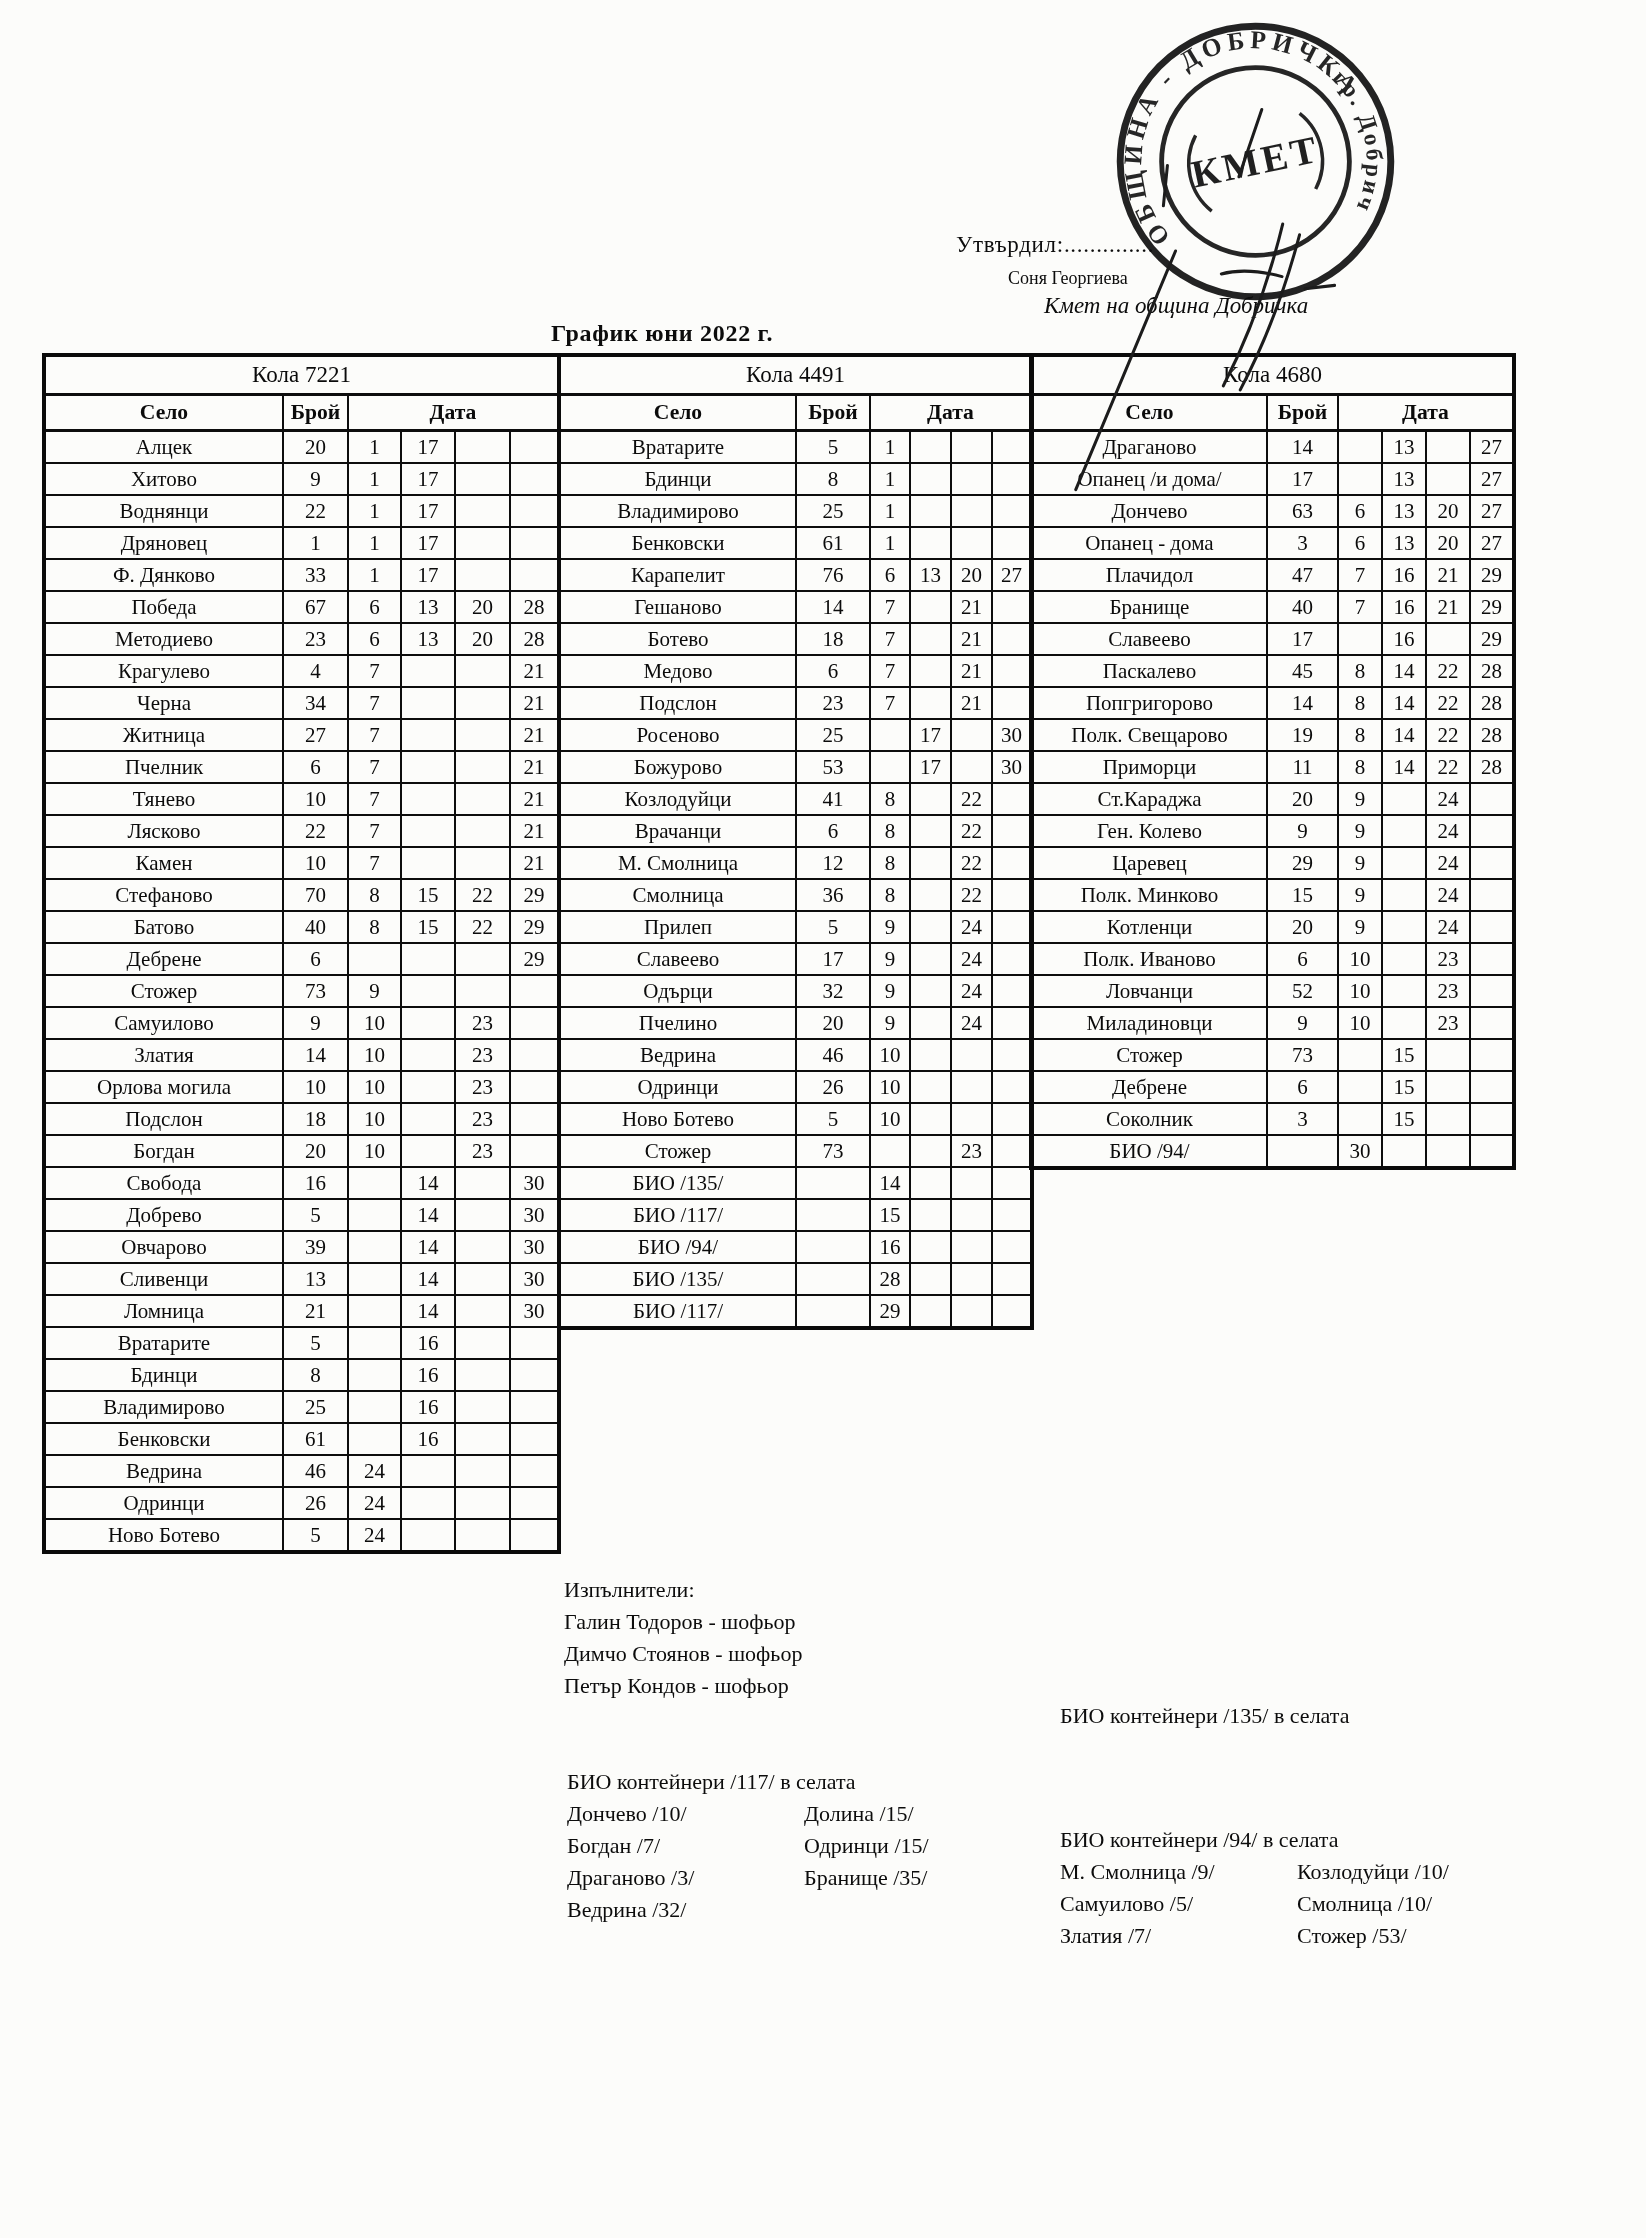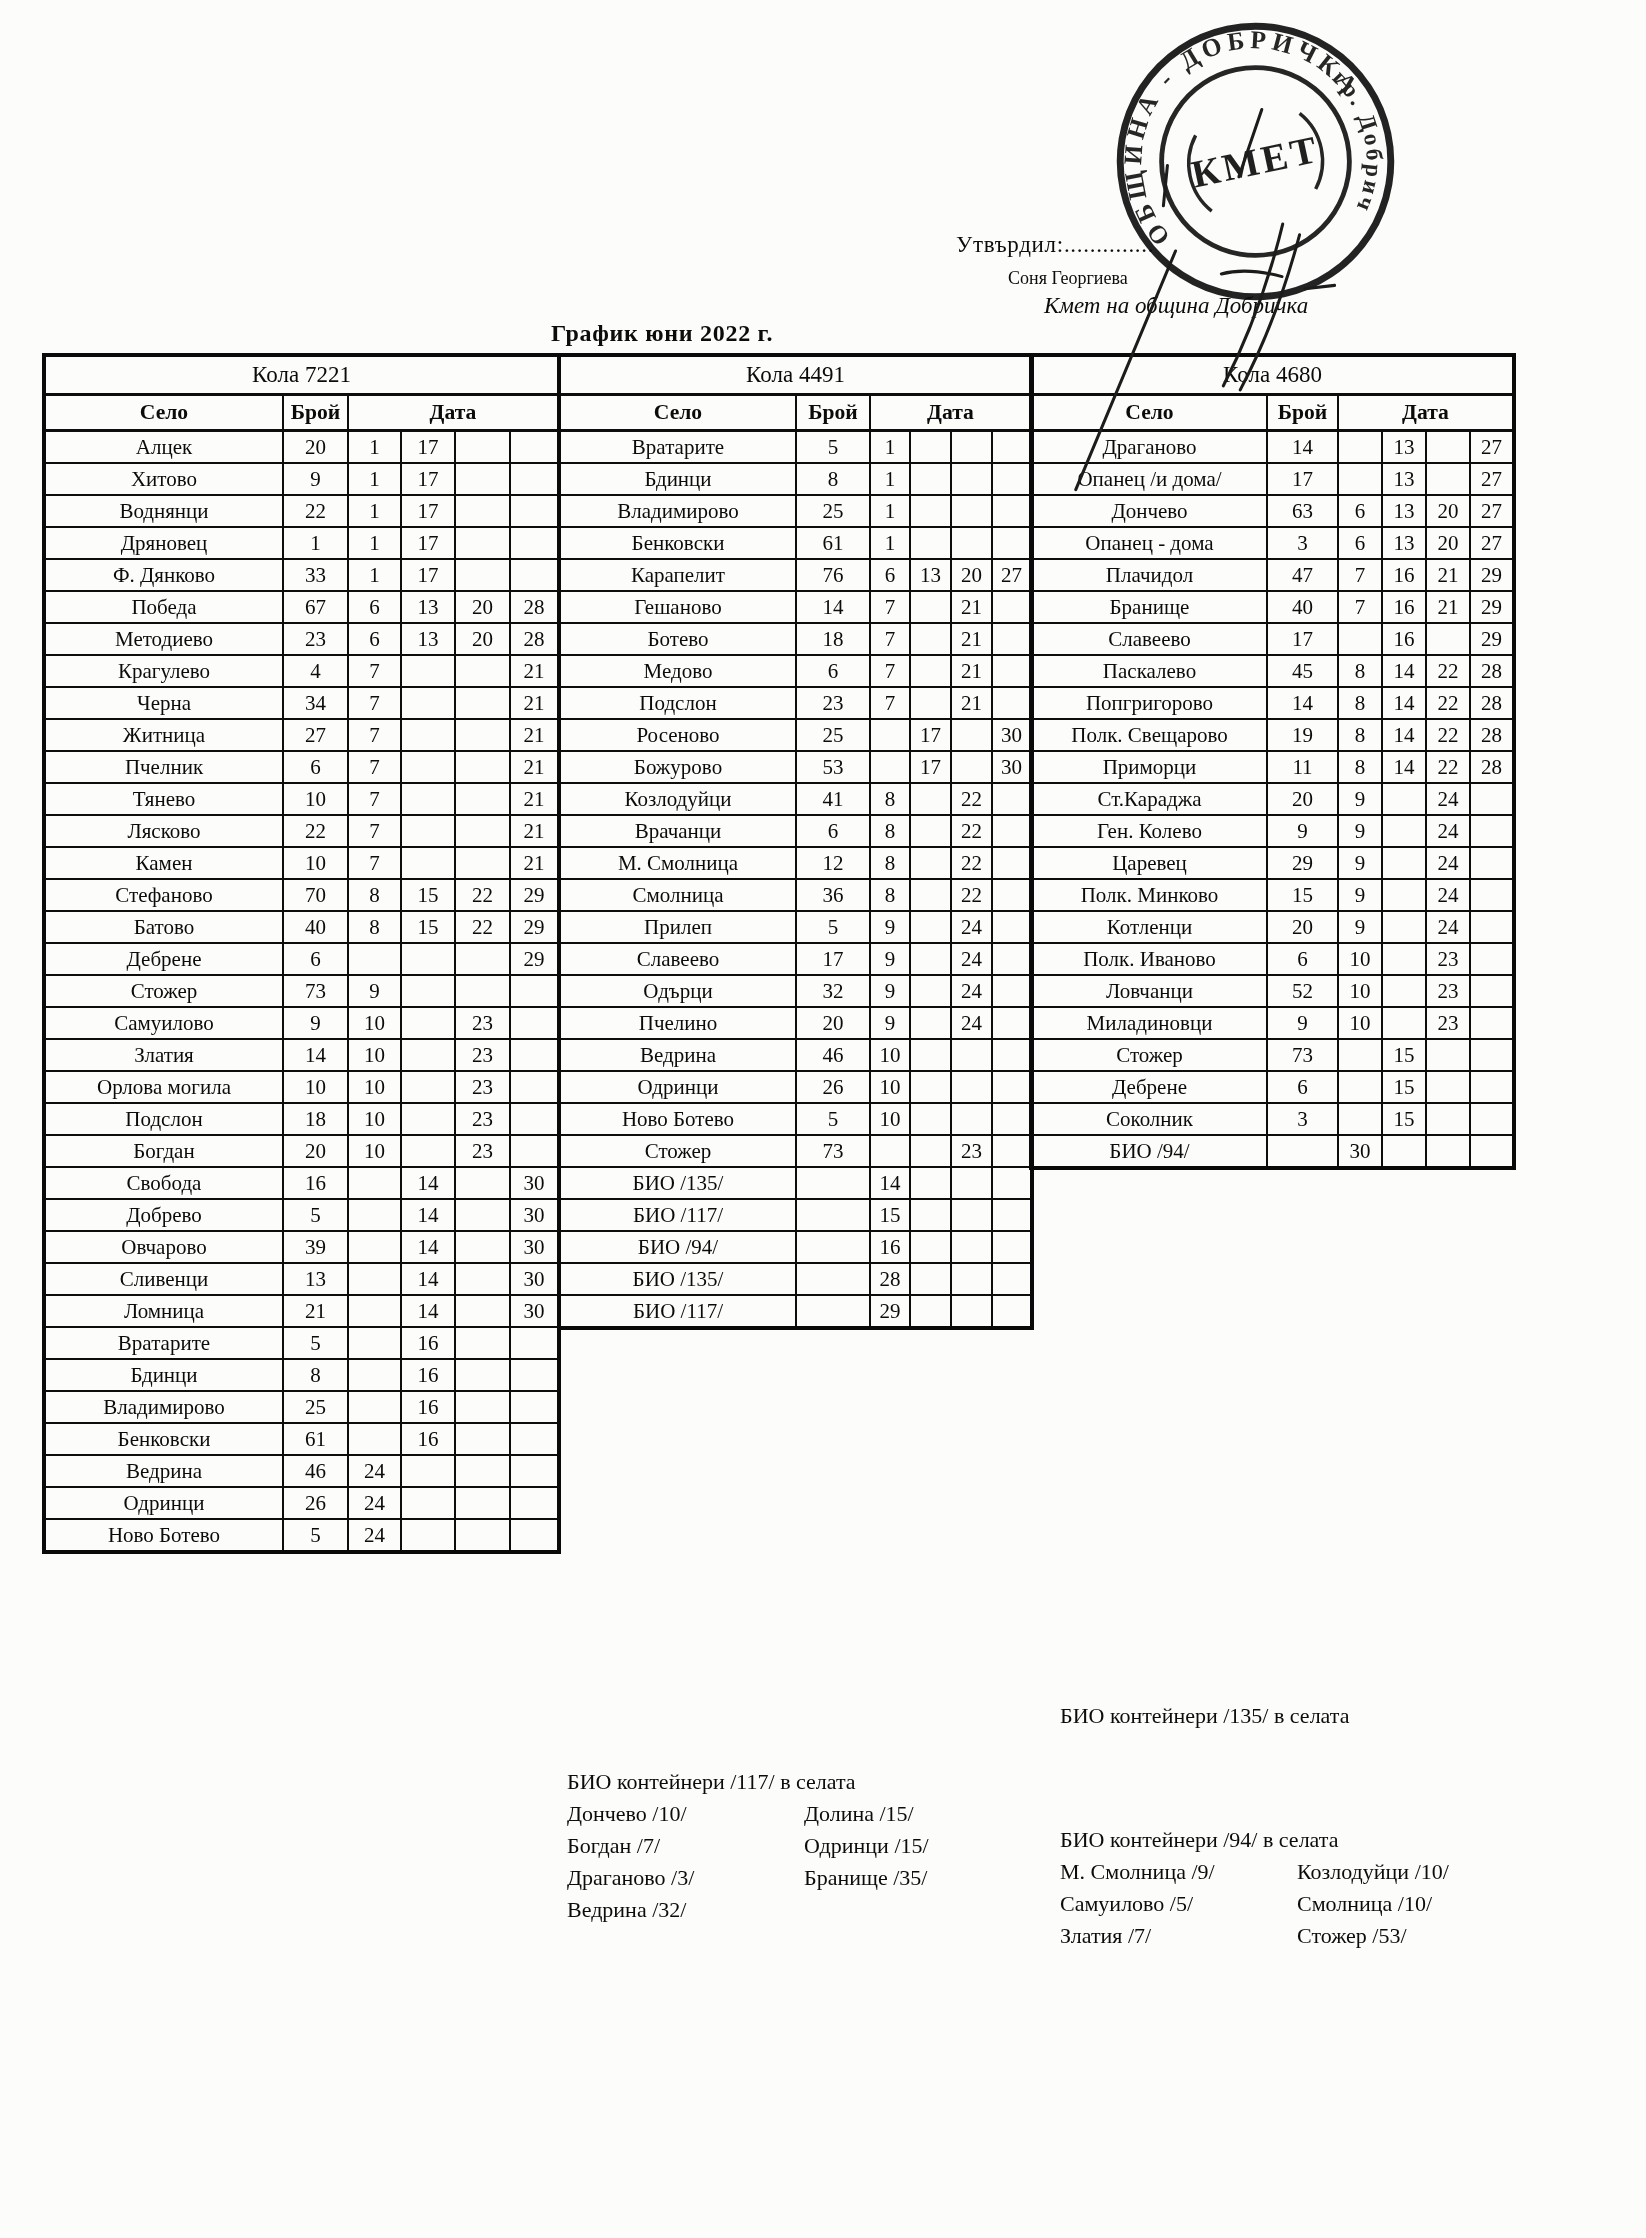--- a/index.html
+++ b/index.html
@@ -834,20 +834,28 @@
             <td class="c-num"></td>
             <td class="c-num">30</td>
             <td class="c-num"></td>
             <td class="c-num"></td>
             <td class="c-num"></td>
           </tr>
         </tbody>
       </table>
     </div>
 
+  <div class="txtblock executors">
+    <div>Изпълнители:</div>
+    <div>
+        <div class="exec-line">Галин Тодоров - шофьор</div>
+        <div class="exec-line">Димчо Стоянов - шофьор</div>
+        <div class="exec-line">Петър Кондов - шофьор</div>
+      </div>
+  </div>
 
   <div class="txtblock bio-117">
     <div>БИО контейнери /117/ в селата</div>
     <div class="bio-cols">
       <div class="bio-col">
           <div class="bio-line">Дончево /10/</div>
           <div class="bio-line">Богдан /7/</div>
           <div class="bio-line">Драганово /3/</div>
           <div class="bio-line">Ведрина /32/</div>
         </div>

